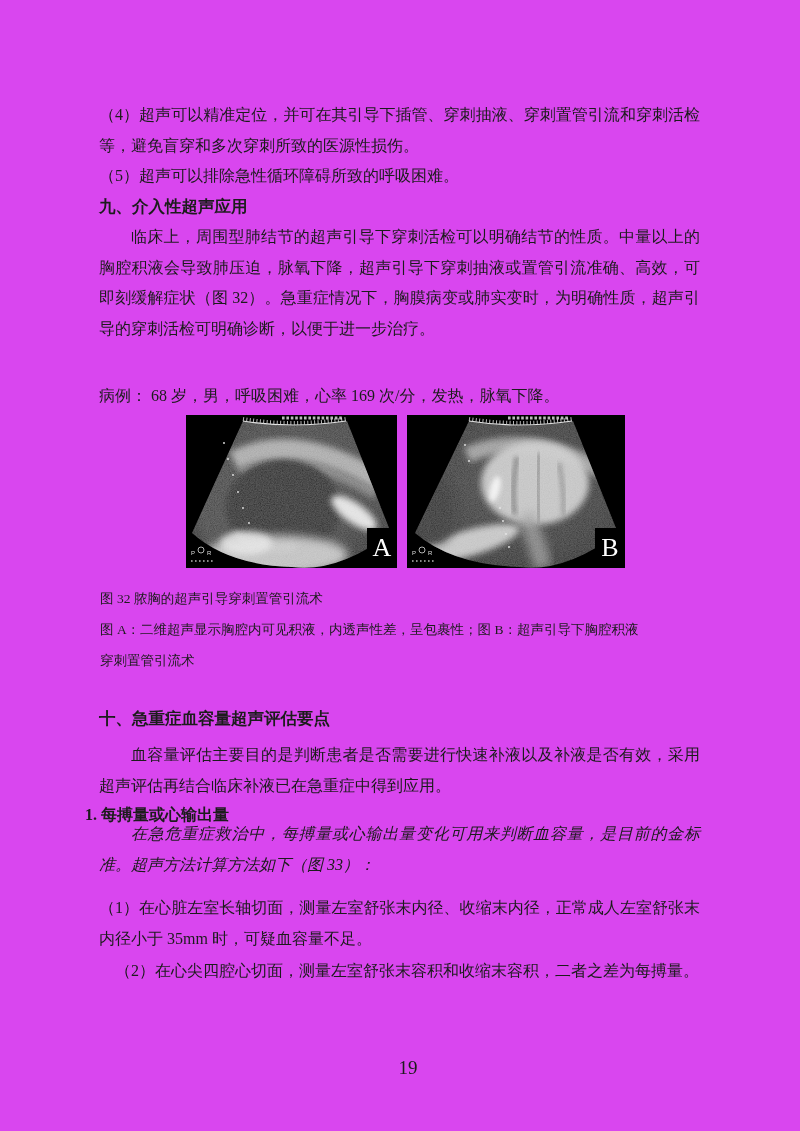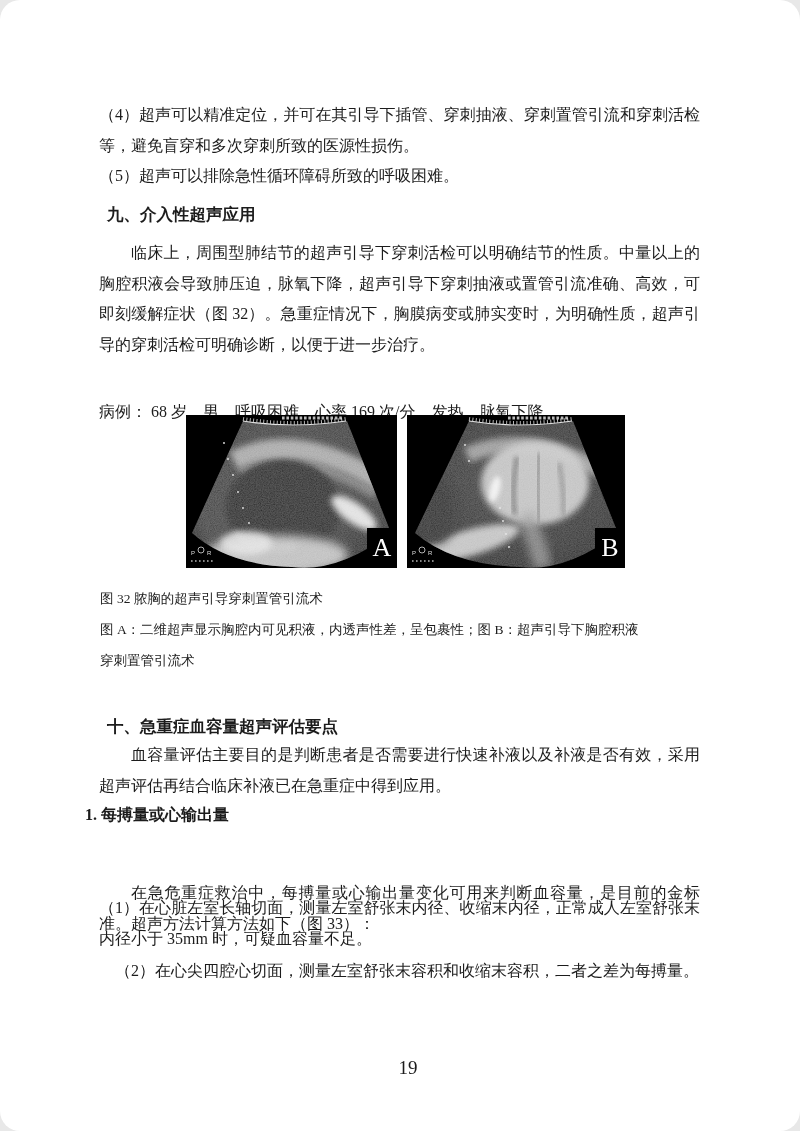--- a/index.html
+++ b/index.html
@@ -1,30 +1,29 @@
 <!DOCTYPE html>
 <html><head>
 <meta charset="utf-8">
 <style>
   html,body{margin:0;padding:0;background:#e8e8e8;}
   .page{
     position:relative;width:800px;height:1131px;margin:0 auto;
-    background:#ffffff;overflow:hidden;
+    background:#d946ef;overflow:hidden;
     font-family:"Liberation Serif","DejaVu Serif",serif;
     color:#1c1c1c;
-    border-radius:20px;
   }
   .flow-top{position:absolute;top:100px;left:99px;width:601px;}
   p.body{
     margin:0;font-size:16px;line-height:30.5px;
     text-align:justify;text-justify:inter-ideograph;
   }
   p.indent{text-indent:2em;}
   h2.sec{
-    margin:8px;font-size:16.5px;line-height:30.5px;font-weight:700;
+    margin:0;font-size:16.5px;line-height:30.5px;font-weight:700;
   }
   h3.sub{
     margin:0;font-size:16px;line-height:30.5px;font-weight:700;
   }
   .case-line{margin-top:37px !important;text-align:left;}
   .figure-area{position:absolute;top:415px;left:0;width:800px;height:153px;}
   .us-img{
     position:absolute;top:0;height:153px;background:#000;overflow:hidden;
   }
   .us-a{left:186px;width:211px;}
@@ -38,21 +37,21 @@
   .caption{
     position:absolute;left:100px;width:600px;margin:0;
     font-size:13.5px;line-height:31px;text-align:left;
   }
   .cap-title{top:583px;}
   .cap-line1{top:614px;}
   .cap-line2{top:645px;}
   .sec10-heading{position:absolute;top:704px;left:99px;width:601px;}
   .sec10-para{position:absolute;top:740px;left:99px;width:601px;}
   .sub1-heading{position:absolute;top:800px;left:85px;width:601px;}
-  .sub1-para{position:absolute;top:878px;left:99px;width:601px;}
+  .sub1-para{position:absolute;top:819px;left:99px;width:601px;font-style:italic;}
   .sub1-item1{position:absolute;top:893px;left:99px;width:601px;}
   .sub1-item2{position:absolute;top:956px;left:115px;width:601px;}
   .page-number{
     position:absolute;top:1052px;left:0;width:800px;margin:8px;
     font-size:19px;line-height:16px;text-align:center;
   }
 </style>
 </head>
 <body>
 

